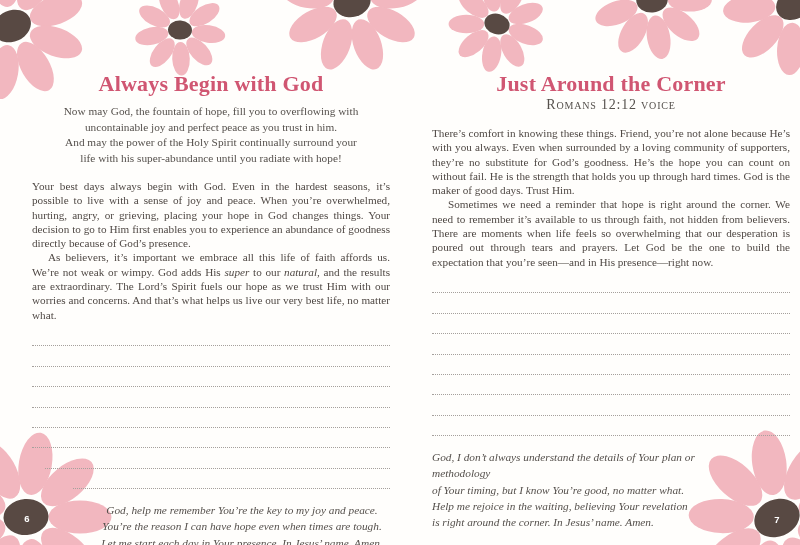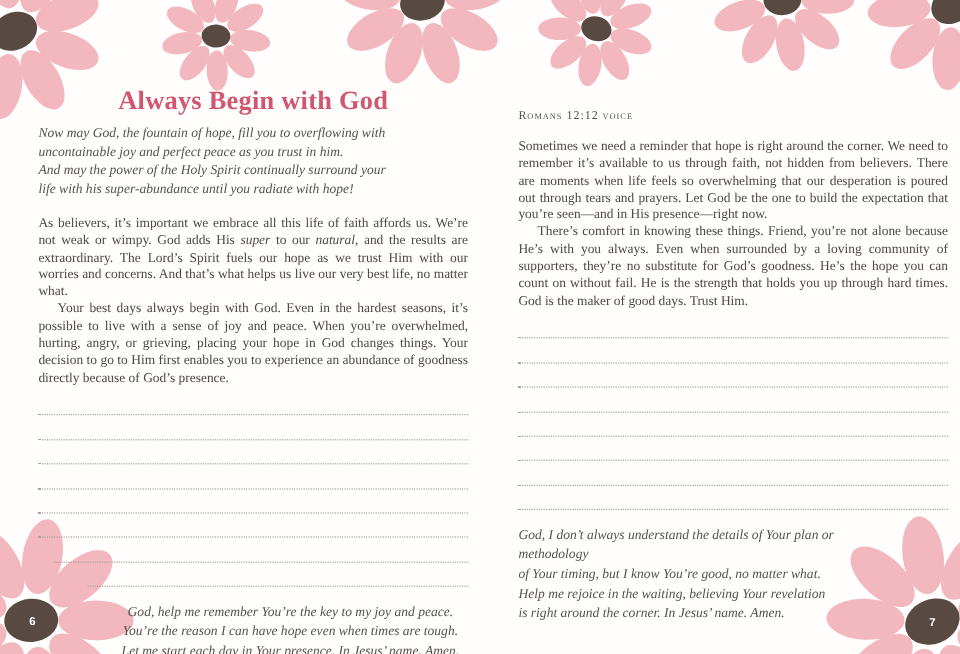--- a/index.html
+++ b/index.html
@@ -12,26 +12,26 @@
   #flower-layer{position:absolute;left:0;top:0;width:800px;height:545px;z-index:0;}
   .page{position:absolute;top:13px;width:400px;height:545px;z-index:1;}
   #left-page{left:0;}
   #right-page{left:400px;}
   .content{position:absolute;left:32px;top:0;width:358px;padding-top:58px;}
   .title{
     font-size:22px;font-weight:bold;text-align:center;line-height:26px;
     color:#d05672;letter-spacing:.2px;
   }
   .scripture{
-    margin-top:7px;font-style:italic;font-size:11.3px;line-height:15.5px;
-    color:#55504c;
+    margin-top:7px;font-size:11.3px;line-height:15.5px;
+    text-align:center;color:#55504c;
   }
   .reference{
-    margin-top:20px;font-variant:small-caps;
-    font-size:10px;letter-spacing:.8px;color:#55504c;
+    margin-top:0;text-align:center;font-variant:small-caps;
+    font-size:14px;letter-spacing:.8px;color:#55504c;
   }
   .body-text{margin-top:13px;font-size:11.2px;line-height:14.3px;text-align:justify;}
   .body-text p{margin:0;}
   .body-text p + p{text-indent:16px;}
   .journal{margin-top:4px;}
   .journal .line{height:19.4px;border-bottom:1px dotted #a5a09c;}
   #left-page .journal .line:nth-child(7){margin-left:13px;}
   #left-page .journal .line:nth-child(8){margin-left:41px;}
   .prayer{
     margin-top:13px;font-style:italic;font-size:11.3px;line-height:16.3px;
@@ -91,43 +91,44 @@
   <g transform="translate(777,518) rotate(-8) scale(1.55)">
       <use href="#daisy"></use>
     </g>
 </svg>
 
 <div class="page" id="left-page">
   <div class="content">
     <div class="title">Always Begin with God</div>
     <div class="scripture">Now may God, the fountain of hope, fill you to overflowing with<br>uncontainable joy and perfect peace as you trust in him.<br>And may the power of the Holy Spirit continually surround your<br>life with his super-abundance until you radiate with hope!</div>
     <div class="body-text">
+      <p>Your best days always begin with God. Even in the hardest seasons, it’s possible to live with a sense of joy and peace. When you’re overwhelmed, hurting, angry, or grieving, placing your hope in God changes things. Your decision to go to Him first enables you to experience an abundance of goodness directly because of God’s presence.</p>
       <p>As believers, it’s important we embrace all this life of faith affords us. We’re not weak or wimpy. God adds His <i>super</i> to our <i>natural</i>, and the results are extraordinary. The Lord’s Spirit fuels our hope as we trust Him with our worries and concerns. And that’s what helps us live our very best life, no matter what.</p>
-      <p>Your best days always begin with God. Even in the hardest seasons, it’s possible to live with a sense of joy and peace. When you’re overwhelmed, hurting, angry, or grieving, placing your hope in God changes things. Your decision to go to Him first enables you to experience an abundance of goodness directly because of God’s presence.</p>
     </div>
     <div class="journal">
         <div class="line"></div>
         <div class="line"></div>
         <div class="line"></div>
         <div class="line"></div>
         <div class="line"></div>
         <div class="line"></div>
         <div class="line"></div>
         <div class="line"></div>
       </div>
     <div class="prayer">God, help me remember You’re the key to my joy and peace.<br>You’re the reason I can have hope even when times are tough.<br>Let me start each day in Your presence. In Jesus’ name. Amen.</div>
   </div>
 </div>
 
 <div class="page" id="right-page">
   <div class="content">
+    <div class="title">Just Around the Corner</div>
     <div class="reference">Romans 12:12 voice</div>
     <div class="body-text">
+      <p>There’s comfort in knowing these things. Friend, you’re not alone because He’s with you always. Even when surrounded by a loving community of supporters, they’re no substitute for God’s goodness. He’s the hope you can count on without fail. He is the strength that holds you up through hard times. God is the maker of good days. Trust Him.</p>
       <p>Sometimes we need a reminder that hope is right around the corner. We need to remember it’s available to us through faith, not hidden from believers. There are moments when life feels so overwhelming that our desperation is poured out through tears and prayers. Let God be the one to build the expectation that you’re seen—and in His presence—right now.</p>
-      <p>There’s comfort in knowing these things. Friend, you’re not alone because He’s with you always. Even when surrounded by a loving community of supporters, they’re no substitute for God’s goodness. He’s the hope you can count on without fail. He is the strength that holds you up through hard times. God is the maker of good days. Trust Him.</p>
     </div>
     <div class="journal">
         <div class="line"></div>
         <div class="line"></div>
         <div class="line"></div>
         <div class="line"></div>
         <div class="line"></div>
         <div class="line"></div>
         <div class="line"></div>
         <div class="line"></div>

